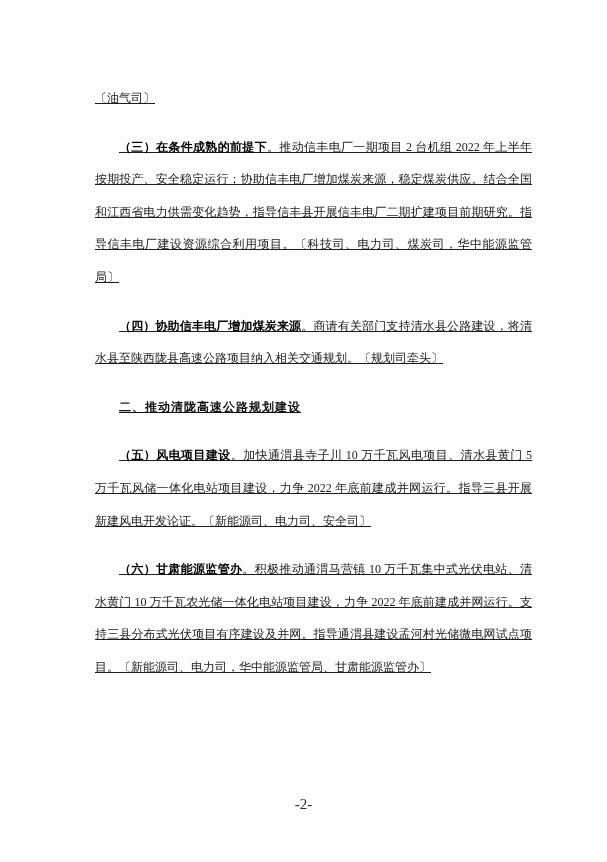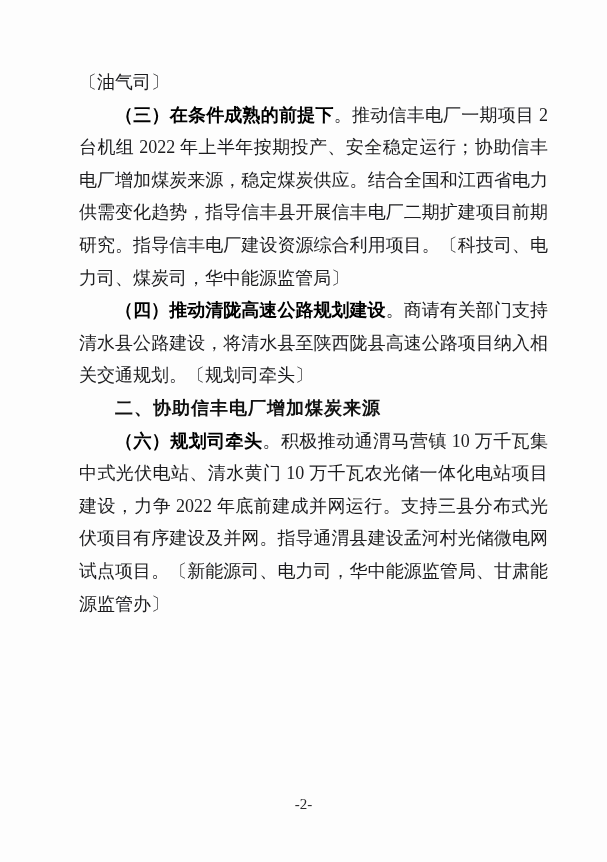--- a/index.html
+++ b/index.html
@@ -17,25 +17,26 @@
     font-family: "Liberation Serif", "DejaVu Serif", serif;
     color: #1c1c1e;
   }
   .content {
     position: absolute;
     left: 79px;
     top: 66px;
     width: 469px;
   }
   .content p {
-    margin: 0;
-    font-size: 18px;
+    margin: 16px;
+    font-size: 12px;
     line-height: 32.6px;
     text-align: justify;
     letter-spacing: 0px;
+    text-decoration: underline;
   }
   p.para-item {
     text-indent: 2em;
   }
   .lead {
     font-weight: 700;
     color: #000;
   }
   .body-text {
     font-weight: 400;
@@ -61,24 +62,25 @@
 </head>
 <body>
 
 <div class="page">
   <div class="content">
 
     <p class="para-continuation">〔油气司〕</p>
 
     <p class="para-item"><span class="lead">（三）在条件成熟的前提下</span><span class="body-text">。推动信丰电厂一期项目 2 台机组 2022 年上半年按期投产、安全稳定运行；协助信丰电厂增加煤炭来源，稳定煤炭供应。结合全国和江西省电力供需变化趋势，指导信丰县开展信丰电厂二期扩建项目前期研究。指导信丰电厂建设资源综合利用项目。〔科技司、电力司、煤炭司，华中能源监管局〕</span></p>
 
-    <p class="para-item"><span class="lead">（四）推动清陇高速公路规划建设</span><span class="body-text">。商请有关部门支持清水县公路建设，将清水县至陕西陇县高速公路项目纳入相关交通规划。〔规划司牵头〕</span></p>
+    <p class="para-item"><span class="lead">（四）协助信丰电厂增加煤炭来源</span><span class="body-text">。商请有关部门支持清水县公路建设，将清水县至陕西陇县高速公路项目纳入相关交通规划。〔规划司牵头〕</span></p>
 
-    <p class="section-heading">二、协助信丰电厂增加煤炭来源</p>
+    <p class="section-heading">二、推动清陇高速公路规划建设</p>
 
+    <p class="para-item"><span class="lead">（五）风电项目建设</span><span class="body-text">。加快通渭县寺子川 10 万千瓦风电项目、清水县黄门 5 万千瓦风储一体化电站项目建设，力争 2022 年底前建成并网运行。指导三县开展新建风电开发论证。〔新能源司、电力司、安全司〕</span></p>
 
-    <p class="para-item"><span class="lead">（六）规划司牵头</span><span class="body-text">。积极推动通渭马营镇 10 万千瓦集中式光伏电站、清水黄门 10 万千瓦农光储一体化电站项目建设，力争 2022 年底前建成并网运行。支持三县分布式光伏项目有序建设及并网。指导通渭县建设孟河村光储微电网试点项目。〔新能源司、电力司，华中能源监管局、甘肃能源监管办〕</span></p>
+    <p class="para-item"><span class="lead">（六）甘肃能源监管办</span><span class="body-text">。积极推动通渭马营镇 10 万千瓦集中式光伏电站、清水黄门 10 万千瓦农光储一体化电站项目建设，力争 2022 年底前建成并网运行。支持三县分布式光伏项目有序建设及并网。指导通渭县建设孟河村光储微电网试点项目。〔新能源司、电力司，华中能源监管局、甘肃能源监管办〕</span></p>
 
 
   </div>
 
   <div class="page-number">-2-</div>
 </div>
 
 </body></html>

